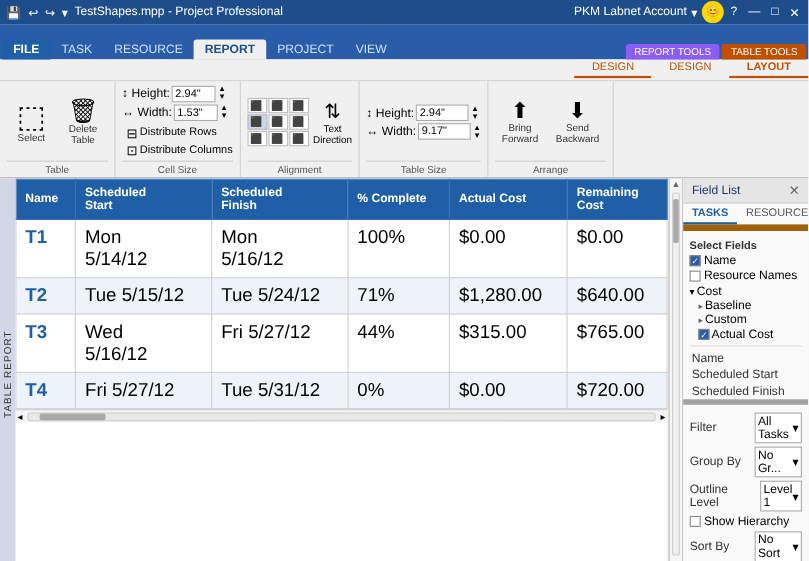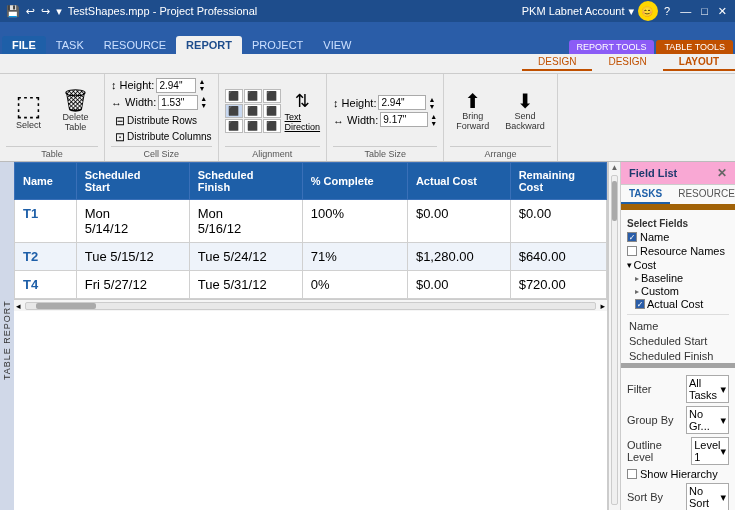--- a/index.html
+++ b/index.html
@@ -109,21 +109,21 @@
       padding: 6px 8px;
       border: 1px solid #3a70b8;
       font-size: 11px;
       font-weight: bold;
       text-align: left;
       vertical-align: middle;
     }
     .data-table td {
       padding: 6px 8px;
       border: 1px solid #d0d0d0;
-      font-size: 13px;
+      font-size: 17px;
       vertical-align: top;
       margin-top: 40px;
     }
     .data-table tr:nth-child(even) td { background: #eef3fa; }
     .data-table tr:nth-child(odd) td { background: white; }
     .data-table .row-label { font-weight: bold; color: #1e5fa8; }
 
     
     .scroll-y {
       width: 12px;
@@ -136,23 +136,23 @@
     
     .field-list {
       width: 115px;
       background: #f9f9f9;
       border-left: 1px solid #ccc;
       display: flex;
       flex-direction: column;
       overflow: hidden;
     }
     .field-list-header {
-      background: #f9a8d4;
+      background: #e5e5e5;
       padding: 4px 8px;
-      font-weight: bold;
+      font-weight: normal;
       font-size: 12px;
       color: #1e3a6e;
       display: flex;
       align-items: center;
       justify-content: space-between;
       border-bottom: 1px solid #ccc;
     }
     .field-list-close { cursor: pointer; color: #666; font-size: 12px; }
     .field-list-tabs {
       display: flex;
@@ -387,21 +387,21 @@
           <div class="align-btn active">⬛</div>
           <div class="align-btn">⬛</div>
           <div class="align-btn">⬛</div>
           <div class="align-btn">⬛</div>
           <div class="align-btn">⬛</div>
           <div class="align-btn">⬛</div>
         </div>
       </div>
       <div style="display:flex;flex-direction:column;align-items:center;cursor:pointer;">
         <span style="font-size:18px;">⇅</span>
-        <span style="font-size:9px;text-align:left;text-decoration:underline;">Text<br>Direction</span>
+        <span style="font-size:9px;text-align:center;">Text<br>Direction</span>
       </div>
     </div>
     <div class="ribbon-group-label">Alignment</div>
   </div>
 
   <div class="ribbon-group">
     <div style="display:flex;flex-direction:column;gap:2px;flex:1;justify-content:center;">
       <div class="ribbon-spinbox">
         <span>↕ Height:</span>
         <input class="spinbox-input" value="2.94&quot;" readonly="" style="width: 48px;">
@@ -464,20 +464,28 @@
         </tr>
         <tr>
           <td class="row-label">T2</td>
           <td>Tue 5/15/12</td>
           <td>Tue 5/24/12</td>
           <td>71%</td>
           <td>$1,280.00</td>
           <td>$640.00</td>
         </tr>
         <tr>
+          <td class="row-label">T3</td>
+          <td>Wed<br>5/16/12</td>
+          <td>Fri 5/27/12</td>
+          <td>44%</td>
+          <td>$315.00</td>
+          <td>$765.00</td>
+        </tr>
+        <tr>
           <td class="row-label">T4</td>
           <td>Fri 5/27/12</td>
           <td>Tue 5/31/12</td>
           <td>0%</td>
           <td>$0.00</td>
           <td>$720.00</td>
         </tr>
       </tbody>
     </table>
 

